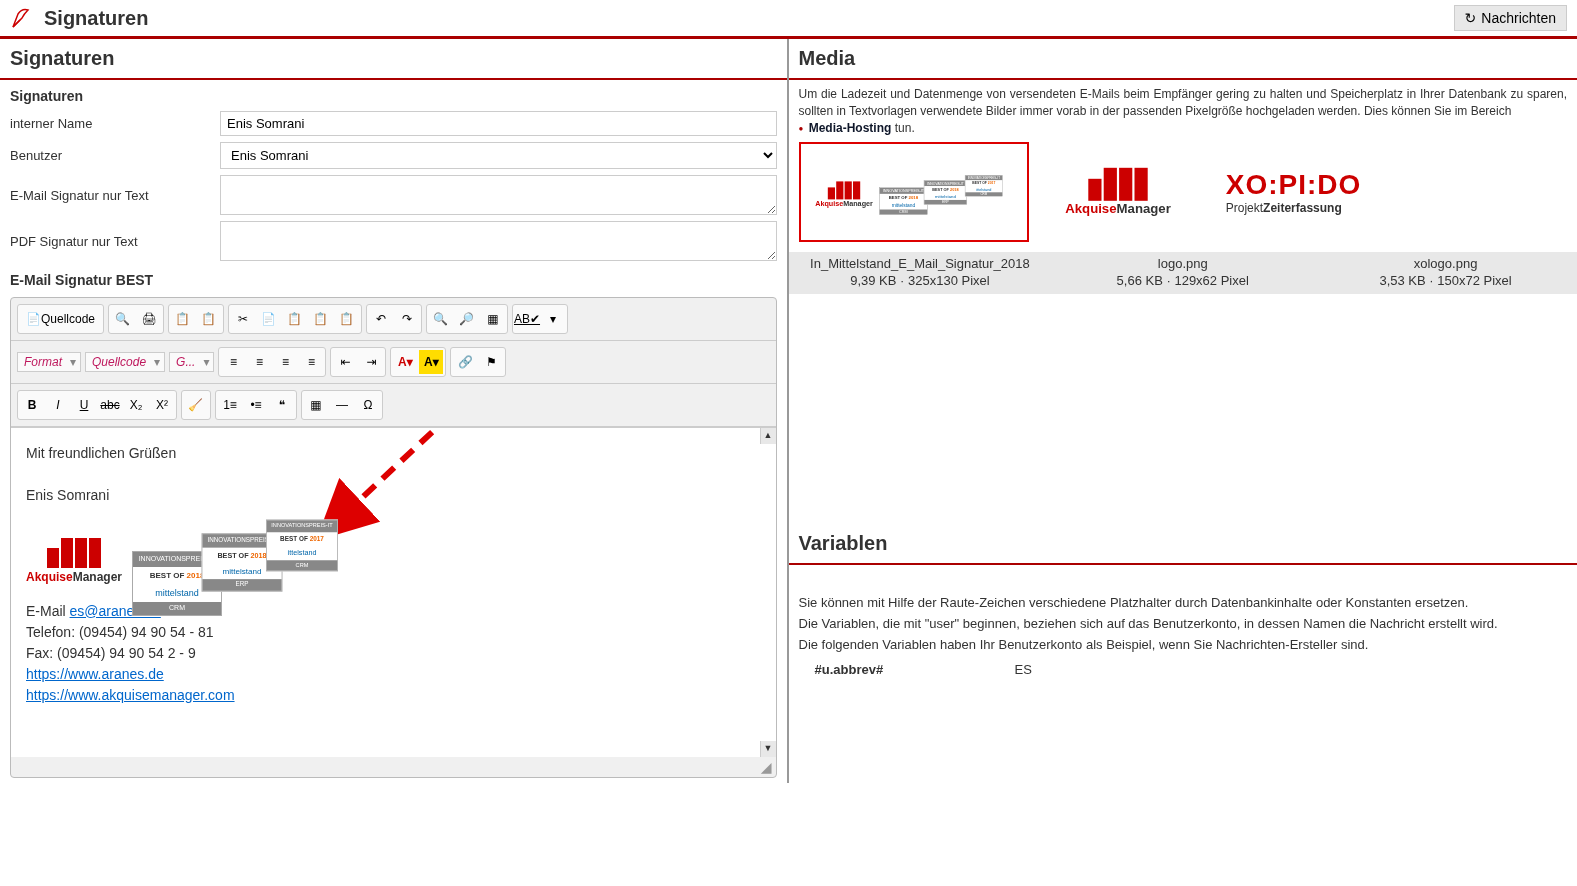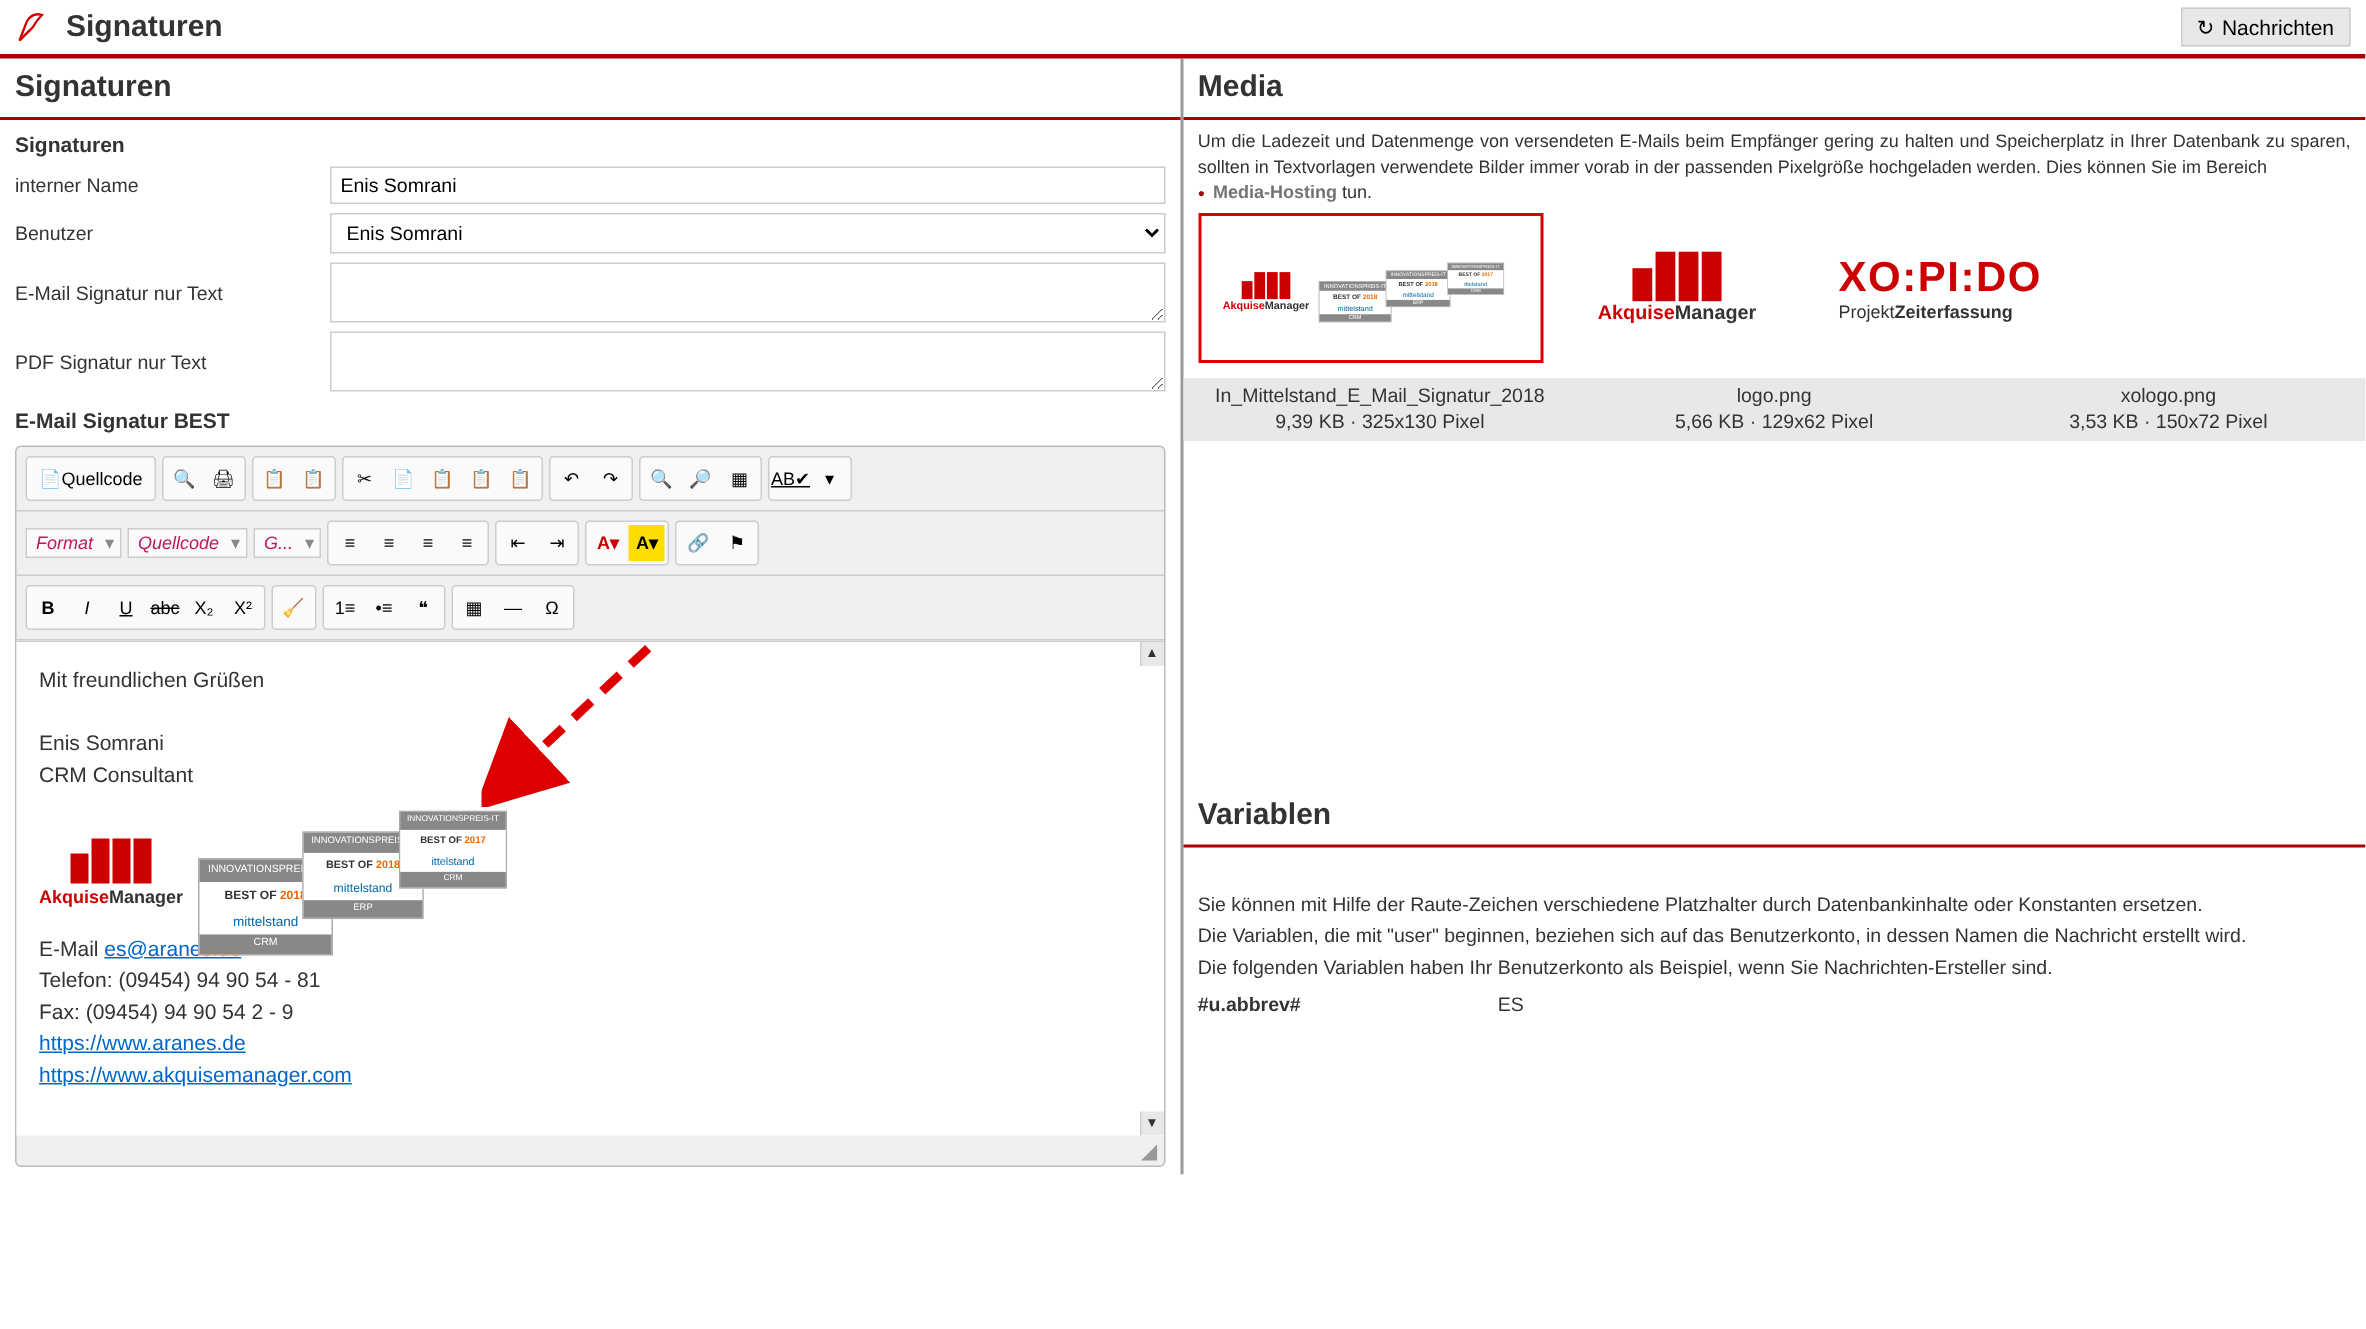--- a/index.html
+++ b/index.html
@@ -26,31 +26,31 @@
 .tb-select { border: 1px solid #ccc; padding: 2px 18px 2px 6px; background: #fafafa; font-size: 12px; font-style: italic; cursor: pointer; position: relative; color: #be185d; }
 .tb-select::after { content: "▾"; position: absolute; right: 4px; font-style: normal; color: #888; }
 .editor-content { background: #fff; min-height: 330px; padding: 15px; font-size: 14px; line-height: 1.5; position: relative; overflow-y: auto; border-top: 1px solid #ccc; margin: 0; }
 .editor-content a { color: #0066cc; text-decoration: underline; }
 .scrolley-up { position:absolute; top:0; right:0; width:16px; display:flex;align-items:center;justify-content:center; background:#e8e8e8; border-left:1px solid #ccc; height:16px; font-size:9px; }
 .scrolley-dn { position:absolute; bottom:0; right:0; width:16px; display:flex;align-items:center;justify-content:center; background:#e8e8e8; border-left:1px solid #ccc; height:16px; font-size:9px; }
 .sig-logos { display: flex; align-items: flex-end; gap: 0; margin: 15px 0; }
 .resize-handle { text-align: right; padding: 2px 4px; color: #999; cursor: nwse-resize; font-size: 14px; }
 
 .media-desc { font-size: 12px; padding: 6px 10px; text-align: justify; line-height: 1.4; }
-.media-desc a { color: #737373; font-weight: bold; }
+.media-desc a { color: #0f172a; font-weight: bold; }
 .bullet { color: #a00; font-size: 8px; vertical-align: middle; margin-right: 2px; }
 .media-thumbs { display: flex; gap: 15px; padding: 0 10px 10px; align-items: flex-start; }
 .thumb { display: flex; flex-direction: column; align-items: center; cursor: pointer; }
 .thumb-img-box { width: 180px; height: 100px; display: flex; align-items: center; justify-content: center; }
 .thumb.selected .thumb-img-box { border: 2px solid #d00; }
 .media-filerow { background: #e8e8e8; padding: 4px 0; display: flex; }
 .file-cell { flex: 1; text-align: center; font-size: 13px; line-height: 1.3; overflow: hidden; white-space: nowrap; }
 .variables-section { padding: 24px 10px; }
 .variables-section p { font-size: 13px; margin: 6px 0; }
-.var-row { display: flex; padding: 4px 0; }
+.var-row { display: flex; padding: 4px 0; margin-left: 16px; }
 .var-key { width: 200px; font-weight: bold; }
 .var-val { }
 
 
 .am-logo { display:flex; flex-direction:column; align-items:center; }
 .am-logo-icon { display:flex; gap:2px; }
 .am-bar { width:12px; height:30px; background:#c00; }
 .am-bar.short { height:20px; align-self:flex-end; }
 .am-text { font-size:12px; font-weight:bold; }
 .am-text .red{color:#c00;}
@@ -191,21 +191,20 @@
           <button class="tb-btn">—</button>
           <button class="tb-btn">Ω</button>
         </div>
       </div>
 
       <div class="editor-content" style="position:relative">
         <div class="scrolley-up">▲</div>
         <p>Mit freundlichen Grüßen</p>
         <br>
         <p>Enis Somrani</p>
-        <p>CRM Consultant</p>
 
         
         <svg class="arrow-overlay" style="left:310px;top:-290px;width:430px;height:400px" viewBox="0 0 430 400">
           <defs>
               <marker id="ah" markerWidth="10" markerHeight="10" refX="2" refY="5" orient="auto">
                 <path d="M0,0 L10,5 L0,10 Z" fill="#d00"></path>
               </marker>
             </defs>
           <line x1="415" y1="10" x2="30" y2="370" stroke="#d00" stroke-width="6" stroke-dasharray="16 10" marker-end="url(#ah)"></line>
         </svg>

